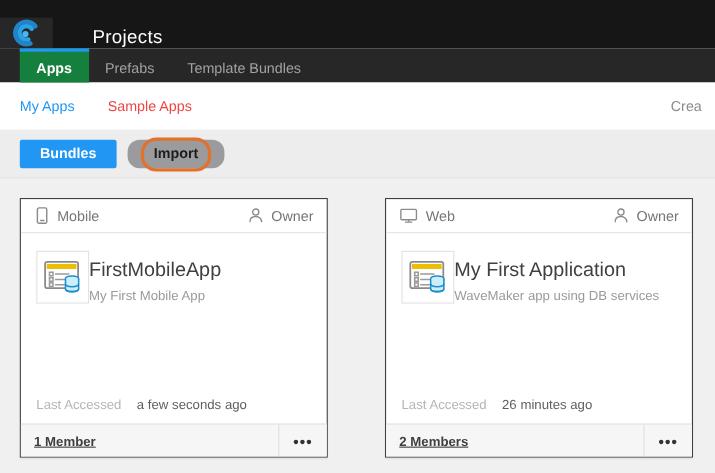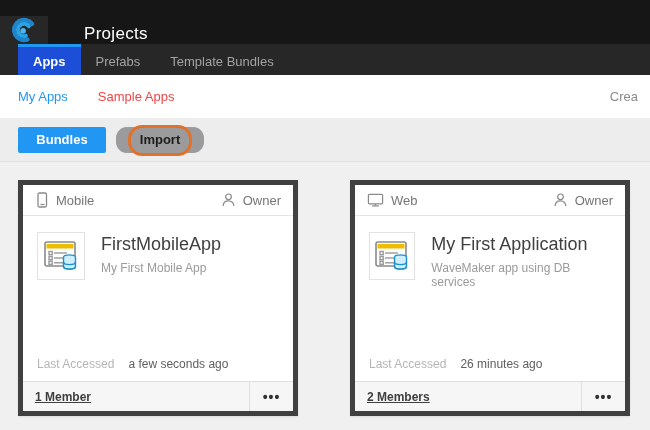--- a/index.html
+++ b/index.html
@@ -9,47 +9,47 @@
   
   .app-header { height:44px; background:#161616; display:flex; align-items:flex-end; }
   .logo-block { width:48px; background:#272727; display:flex; align-items:center; justify-content:center; }
   .page-title { color:#ffffff; font-size:17px; font-weight:500; letter-spacing:.3px;
                 display:flex; align-items:center; margin-left:36px; }
 
   
   .tab-row { height:31px; background:#272727; display:flex; align-items:stretch; padding-left:18px; }
   .tab { display:flex; align-items:center; padding:0 15px; font-size:13px; color:#a2a2a2;
          border-top:3px solid transparent; cursor:pointer; }
-  .tab.active { background:#1d4ed8; color:#ffffff; font-weight:700; border-top-color:#2196f3; }
+  .tab.active { background:#15803d; color:#ffffff; font-weight:700; border-top-color:#2196f3; }
 
   
   .sub-nav { height:43px; background:#ffffff; display:flex; align-items:center; padding:0 18px; }
   .sub-link { font-size:13px; cursor:pointer; }
   .sub-link.selected { color:#2196f3; }
   .sub-link.plain { color:#ef4444; margin-left:30px; }
   .sub-right { margin-left:auto; margin-right:-6px; color:#8a8a8a; font-size:13px; white-space:nowrap; }
 
   
   .toolbar { height:44px; background:#ededed; border-bottom:1px solid #e2e2e2;
              display:flex; align-items:center; padding:0 18px; gap:10px; }
   .btn { width:88px; height:26px; border:none; border-radius:2px; font-size:13px;
          font-family:"Liberation Sans", sans-serif; cursor:pointer; }
   .btn-create { background:#2196f3; color:#ffffff; font-weight:700; }
   .btn-import { background:#9b9b9d; color:#1c1c1c; position:relative; font-weight:700;border-radius:11px; }
   .import-ring { position:absolute; left:12px; right:12px; top:-2px; bottom:-3px;
                  border:3px solid #e0722c; border-radius:14px; pointer-events:none; }
 
   
   .content { display:flex; gap:52px; padding:18px; }
-  .card { width:280px; height:236px; background:#ffffff; border:5px solid #404040;
+  .card { width:280px; height:236px; background:#ffffff; border:1px solid #404040;
           box-shadow:0 1px 2px rgba(0,0,0,.08); display:flex; flex-direction:column; }
   .card-header { height:31px; flex:0 0 31px; border-bottom:1px solid #e4e4e4; display:flex;
                  align-items:center; justify-content:space-between; padding:0 12px; }
   .hdr-group { display:flex; align-items:center; gap:7px; font-size:13px; color:#757575; }
-  .card-body { display:flex; gap:16px; padding:16px 14px 0 14px; align-items:flex-start; }
+  .card-body { display:flex; gap:0; padding:16px 14px 0 14px; align-items:flex-end; }
   .icon-tile { width:48px; height:48px; border:1px solid #e2e2e2; display:flex;
                align-items:center; justify-content:center; background:#fff; }
   .app-name { font-size:18px; color:#404040; margin-top:2px; cursor:pointer; }
   .app-desc { font-size:12px; color:#9a9a9a; margin-top:6px; }
   .spacer { flex:1; }
   .accessed-row { display:flex; gap:14px; align-items:baseline; padding:0 14px 10px 14px; }
   .accessed-label { font-size:12px; color:#b5b5b5; }
   .accessed-value { font-size:12px; color:#5f5f5f; }
   .card-footer { height:30px; flex:0 0 30px; background:#f6f6f6; border-top:1px solid #e0e0e0;
                  display:flex; align-items:stretch; }

